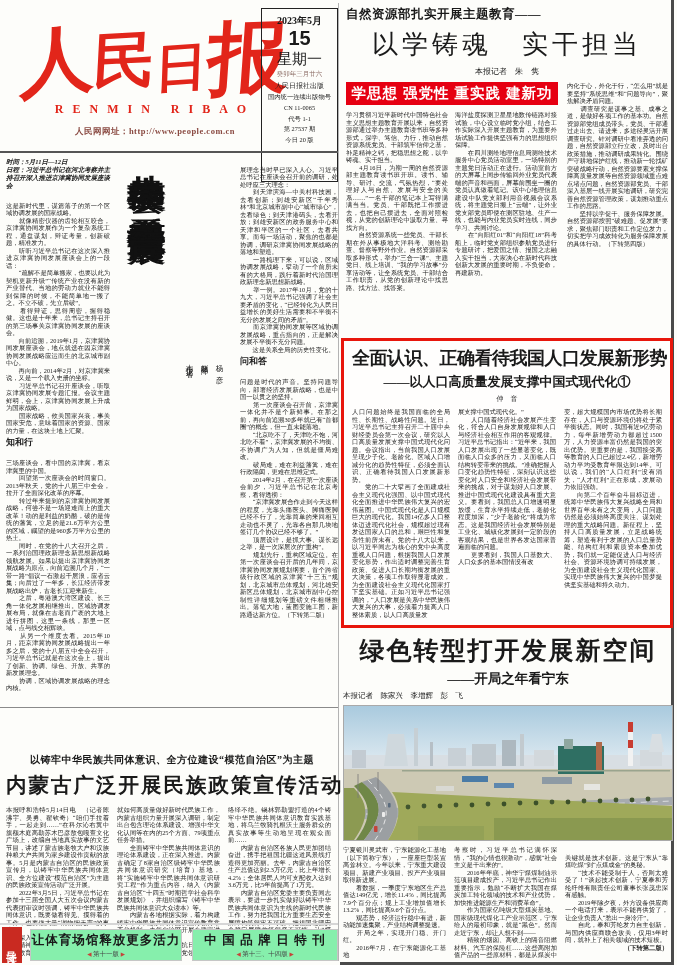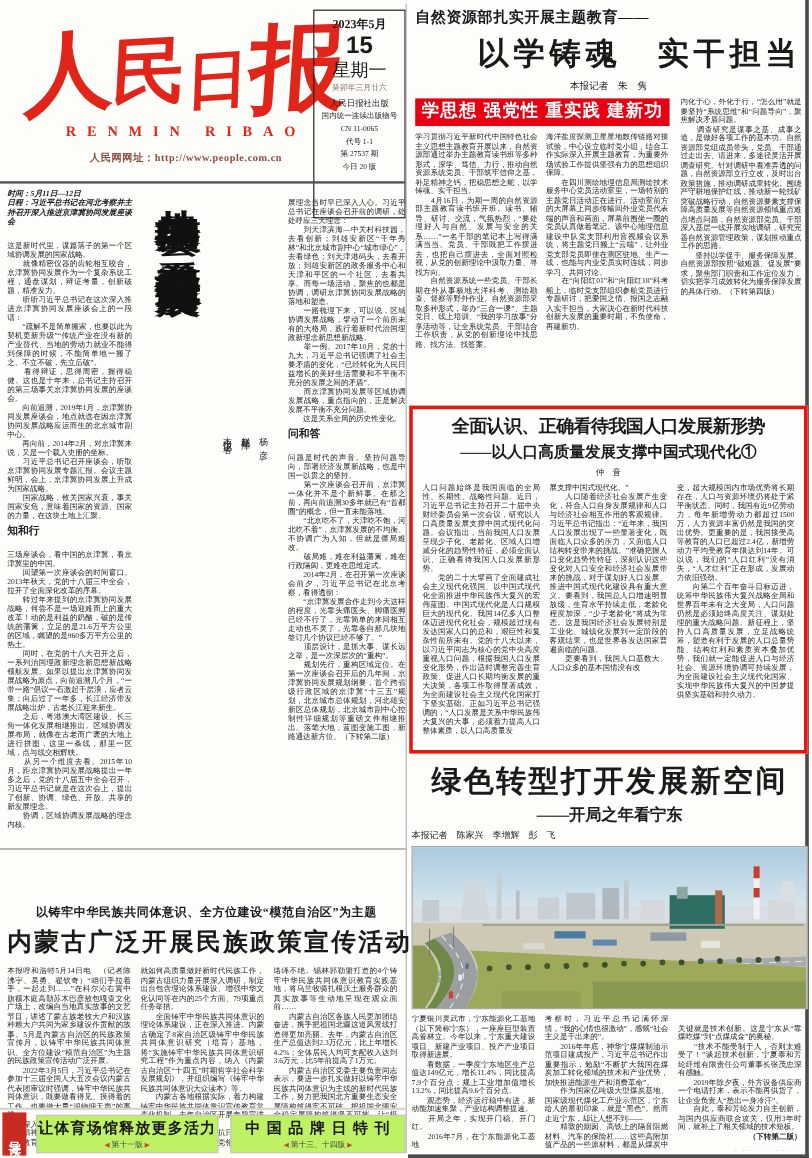--- a/index.html
+++ b/index.html
@@ -26,21 +26,21 @@
   .db-pub{font-size:7px;margin-top:3px;}
   .db-s{font-size:6.3px;margin-top:2px;line-height:1.4;}
   
   .bodytext{font-size:6.3px;line-height:7.5px;text-align:justify;white-space:pre-line;
             overflow:hidden;color:#222;}
   .colrow{display:flex;gap:8px;}
   .jump{font-weight:bold;}
   
   .nat{left:346px;top:6px;width:322px;height:328px;}
   .nat-kicker{font-size:12.5px;font-weight:bold;letter-spacing:.5px;}
-  .nat-headline{font-size:26px;font-weight:700;letter-spacing:4px;text-align:right;margin-top:4px;
+  .nat-headline{font-size:26px;font-weight:400;letter-spacing:4px;text-align:center;margin-top:4px;
                 font-family:"Liberation Sans",sans-serif;white-space:nowrap;}
   .nat-byline{font-size:8px;text-align:center;margin-top:4px;}
   .nat-flow{position:relative;margin-top:5px;height:262px;}
   .nat-left{width:212px;}
   .banner{background:#e60012;color:#fff;font-weight:800;font-size:14.5px;letter-spacing:1px;
           text-align:center;line-height:23px;height:23px;font-family:"Liberation Sans",sans-serif;}
   .nat-cols{display:flex;gap:7px;margin-top:6px;}
   .nat-col{width:102px;height:228px;}
   .nat-col3{position:absolute;right:0;top:0;width:101px;height:262px;}
   
@@ -52,21 +52,21 @@
   .vh-wrap{position:relative;width:64px;height:542px;}
   .vh{position:absolute;left:50%;top:0;transform:translateX(-50%) scaleX(1.85);
       writing-mode:vertical-rl;text-orientation:upright;font-size:20.5px;font-weight:900;
       letter-spacing:2px;line-height:1;font-family:"Liberation Sans",sans-serif;color:#111;}
   .vby{padding-top:200px;display:flex;gap:5px;}
   .vby div{writing-mode:vertical-rl;text-orientation:upright;font-size:7.5px;letter-spacing:2px;}
   .f-col2{flex:1;height:546px;}
   
   .popbox{left:341px;top:338px;width:332px;height:290px;border:3px solid #e8160c;box-sizing:border-box;
           padding:5px 8px;background:#fffefd;}
-  .pop-headline{font-size:15px;font-weight:900;text-align:center;letter-spacing:-.5px;white-space:nowrap;
+  .pop-headline{font-size:18px;font-weight:900;text-align:center;letter-spacing:-.5px;white-space:nowrap;
                 font-family:"Liberation Sans",sans-serif;}
   .pop-sub{font-size:13px;font-weight:bold;text-align:center;margin-top:3px;}
   .pop-byline{font-size:7px;text-align:center;margin:3px 0 4px;}
   .pop-col{width:101px;height:210px;}
   
   .green{left:343px;top:634px;width:330px;}
   .g-headline{font-size:25px;font-weight:900;text-align:center;letter-spacing:2px;white-space:nowrap;}
   .g-sub{font-size:13.5px;font-weight:bold;text-align:center;margin-top:3px;}
   .g-byline{font-size:7.5px;margin:3px 0 4px;}
   .photo{width:328px;height:134px;border:1px solid #a9a9a9;overflow:hidden;background:#dfe8ee;}
@@ -78,21 +78,21 @@
   .nmg-kicker{font-size:10px;font-weight:bold;text-align:center;letter-spacing:.5px;}
   .nmg-headline{font-size:20.5px;font-weight:900;text-align:center;letter-spacing:2px;margin-top:4px;
                 white-space:nowrap;}
   .nmg-cols{margin-top:7px;}
   .nmg-col{width:103px;height:150px;}
   
   .daodu{left:2px;top:927px;width:20px;height:36px;background:#c92a21;color:#fff;
          display:flex;align-items:center;justify-content:center;}
   .daodu span{writing-mode:vertical-rl;text-orientation:upright;font-size:10.5px;font-weight:bold;
               letter-spacing:2px;font-family:"Liberation Sans",sans-serif;}
-  .fbox{position:absolute;top:929px;height:32px;border:1px solid #c6c6c6;background:#bef264;
+  .fbox{position:absolute;top:929px;height:32px;border:1px solid #c6c6c6;background:#86efac;
         box-sizing:border-box;text-align:center;padding-top:2px;}
   .fbox1{left:30px;width:152px;} .fbox2{left:192px;width:146px;}
   .fb-title{font-size:12.5px;font-weight:bold;letter-spacing:1px;font-family:"Liberation Sans",sans-serif;white-space:nowrap;}
   .fb-page{font-size:6.5px;color:#444;margin-top:1px;}
   .fb-page .ar{color:#c5443a;font-size:5.5px;}
 </style>
 </head>
 <body>
 
 <div class="page">

